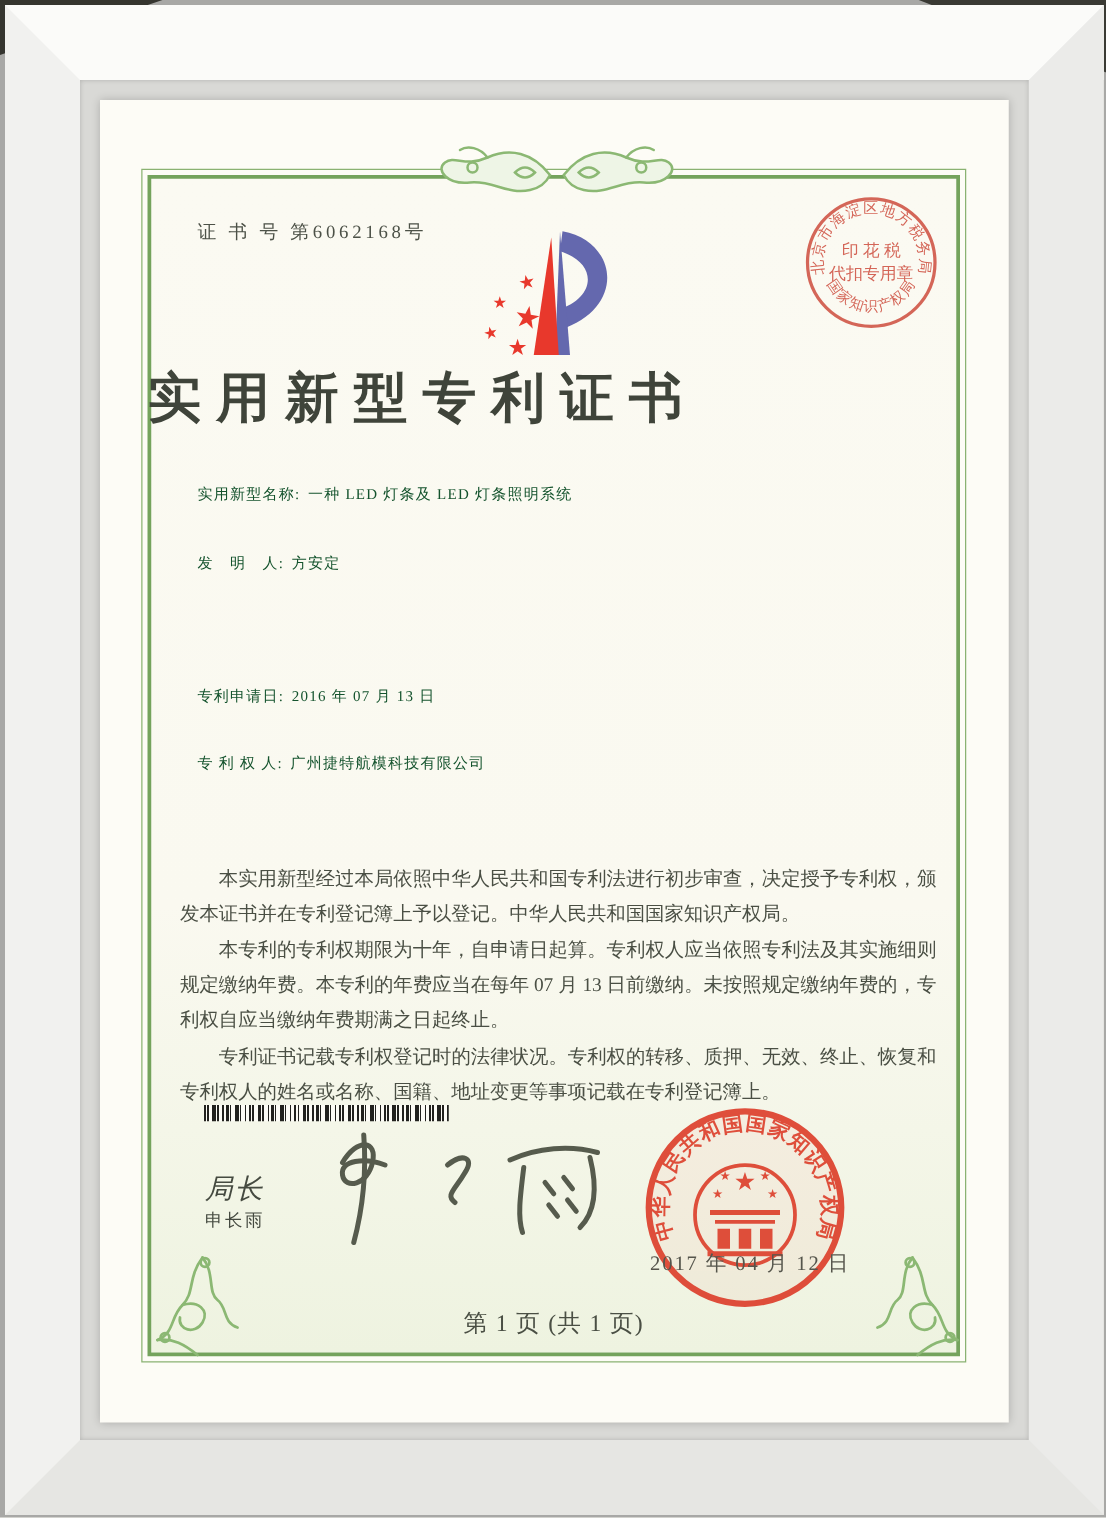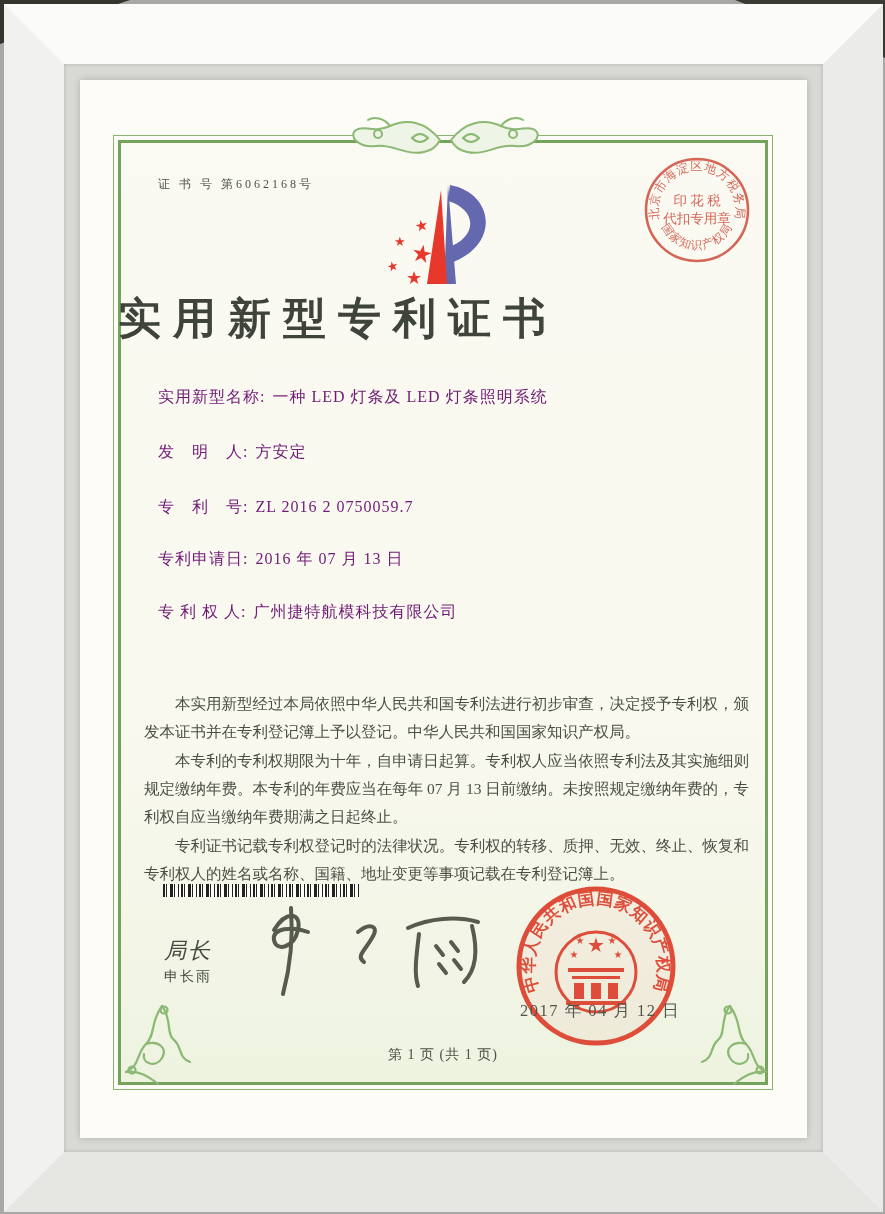--- a/index.html
+++ b/index.html
@@ -32,28 +32,28 @@
     position:absolute;left:118px;top:140px;right:117px;bottom:129px;z-index:3;
     border:3px solid #74a35c;
     background:linear-gradient(180deg,#fbfaf2 0%,#faf9f0 62%,#eef3e0 100%);
   }
   .green-frame::before{
     content:"";position:absolute;inset:-8px;border:1px solid #8ab272;pointer-events:none;
   }
   .ornament{position:absolute;z-index:6;}
   .content{position:absolute;inset:0;z-index:5;color:#454a40;}
 
-  .cert-no{position:absolute;left:158px;top:176px;font-size:12px;letter-spacing:3px;color:#4c5147;}
+  .cert-no{position:absolute;left:158px;top:176px;font-size:15px;letter-spacing:3px;color:#4c5147;}
   .logo{position:absolute;left:386px;top:180px;}
   .tax-stamp{position:absolute;left:632px;top:150px;opacity:.88;}
   .title{
     position:absolute;left:118px;right:117px;top:290px;text-align:left;
     font-size:43px;font-weight:600;letter-spacing:12px;color:#3f443a;
   }
-  .field{position:absolute;left:158px;font-size:16px;letter-spacing:1px;color:#701a75;white-space:nowrap;}
+  .field{position:absolute;left:158px;font-size:12px;letter-spacing:1px;color:#14532d;white-space:nowrap;}
   .f0{top:387px}.f1{top:442px}.f2{top:497px}.f3{top:549px}.f4{top:602px}.f5{top:655px}
   .field .lab::after{content:"";margin-right:2px;}
   .paras{
     position:absolute;left:144px;right:136px;top:690px;
     font-size:15.5px;line-height:1.83;text-align:justify;color:#4a4f44;
   }
   .paras p{margin:0;text-indent:2em;}
   .barcode{
     position:absolute;left:163px;top:884px;width:196px;height:13px;
     background:repeating-linear-gradient(90deg,
@@ -64,21 +64,21 @@
   .director-title{position:absolute;left:164px;top:936px;font-size:22px;letter-spacing:2px;font-style:italic;}
   .director-name{position:absolute;left:164px;top:968px;font-size:14px;letter-spacing:2px;}
   .signature{position:absolute;left:258px;top:902px;}
   .seal{position:absolute;left:510px;top:880px;}
   .seal-date{
     position:absolute;left:520px;top:1000px;z-index:7;
     font-size:16.5px;letter-spacing:1.5px;color:#55554c;
   }
   .footer{
     position:absolute;left:118px;right:117px;top:1046px;text-align:center;
-    font-size:14px;color:#4a4f44;letter-spacing:1px;
+    font-size:19px;color:#4a4f44;letter-spacing:1px;
   }
 </style>
 </head>
 <body>
 
 <div class="corner-dark tl"></div>
 <div class="corner-dark tr"></div>
 
 <div class="frame"></div>
 <div class="paper"></div>
@@ -153,24 +153,20 @@
 
   <div class="title">实用新型专利证书</div>
 
   <div class="field f0">
     <span class="lab">实用新型名称:</span>
     <span class="val">一种 LED 灯条及 LED 灯条照明系统</span>
   </div>
   <div class="field f1">
     <span class="lab">发　明　人:</span>
     <span class="val">方安定</span>
-  </div>
-  <div class="field f2">
-    <span class="lab">专　利　号:</span>
-    <span class="val">ZL 2016 2 0750059.7</span>
   </div>
   <div class="field f3">
     <span class="lab">专利申请日:</span>
     <span class="val">2016 年 07 月 13 日</span>
   </div>
   <div class="field f4">
     <span class="lab">专 利 权 人:</span>
     <span class="val">广州捷特航模科技有限公司</span>
   </div>
 

